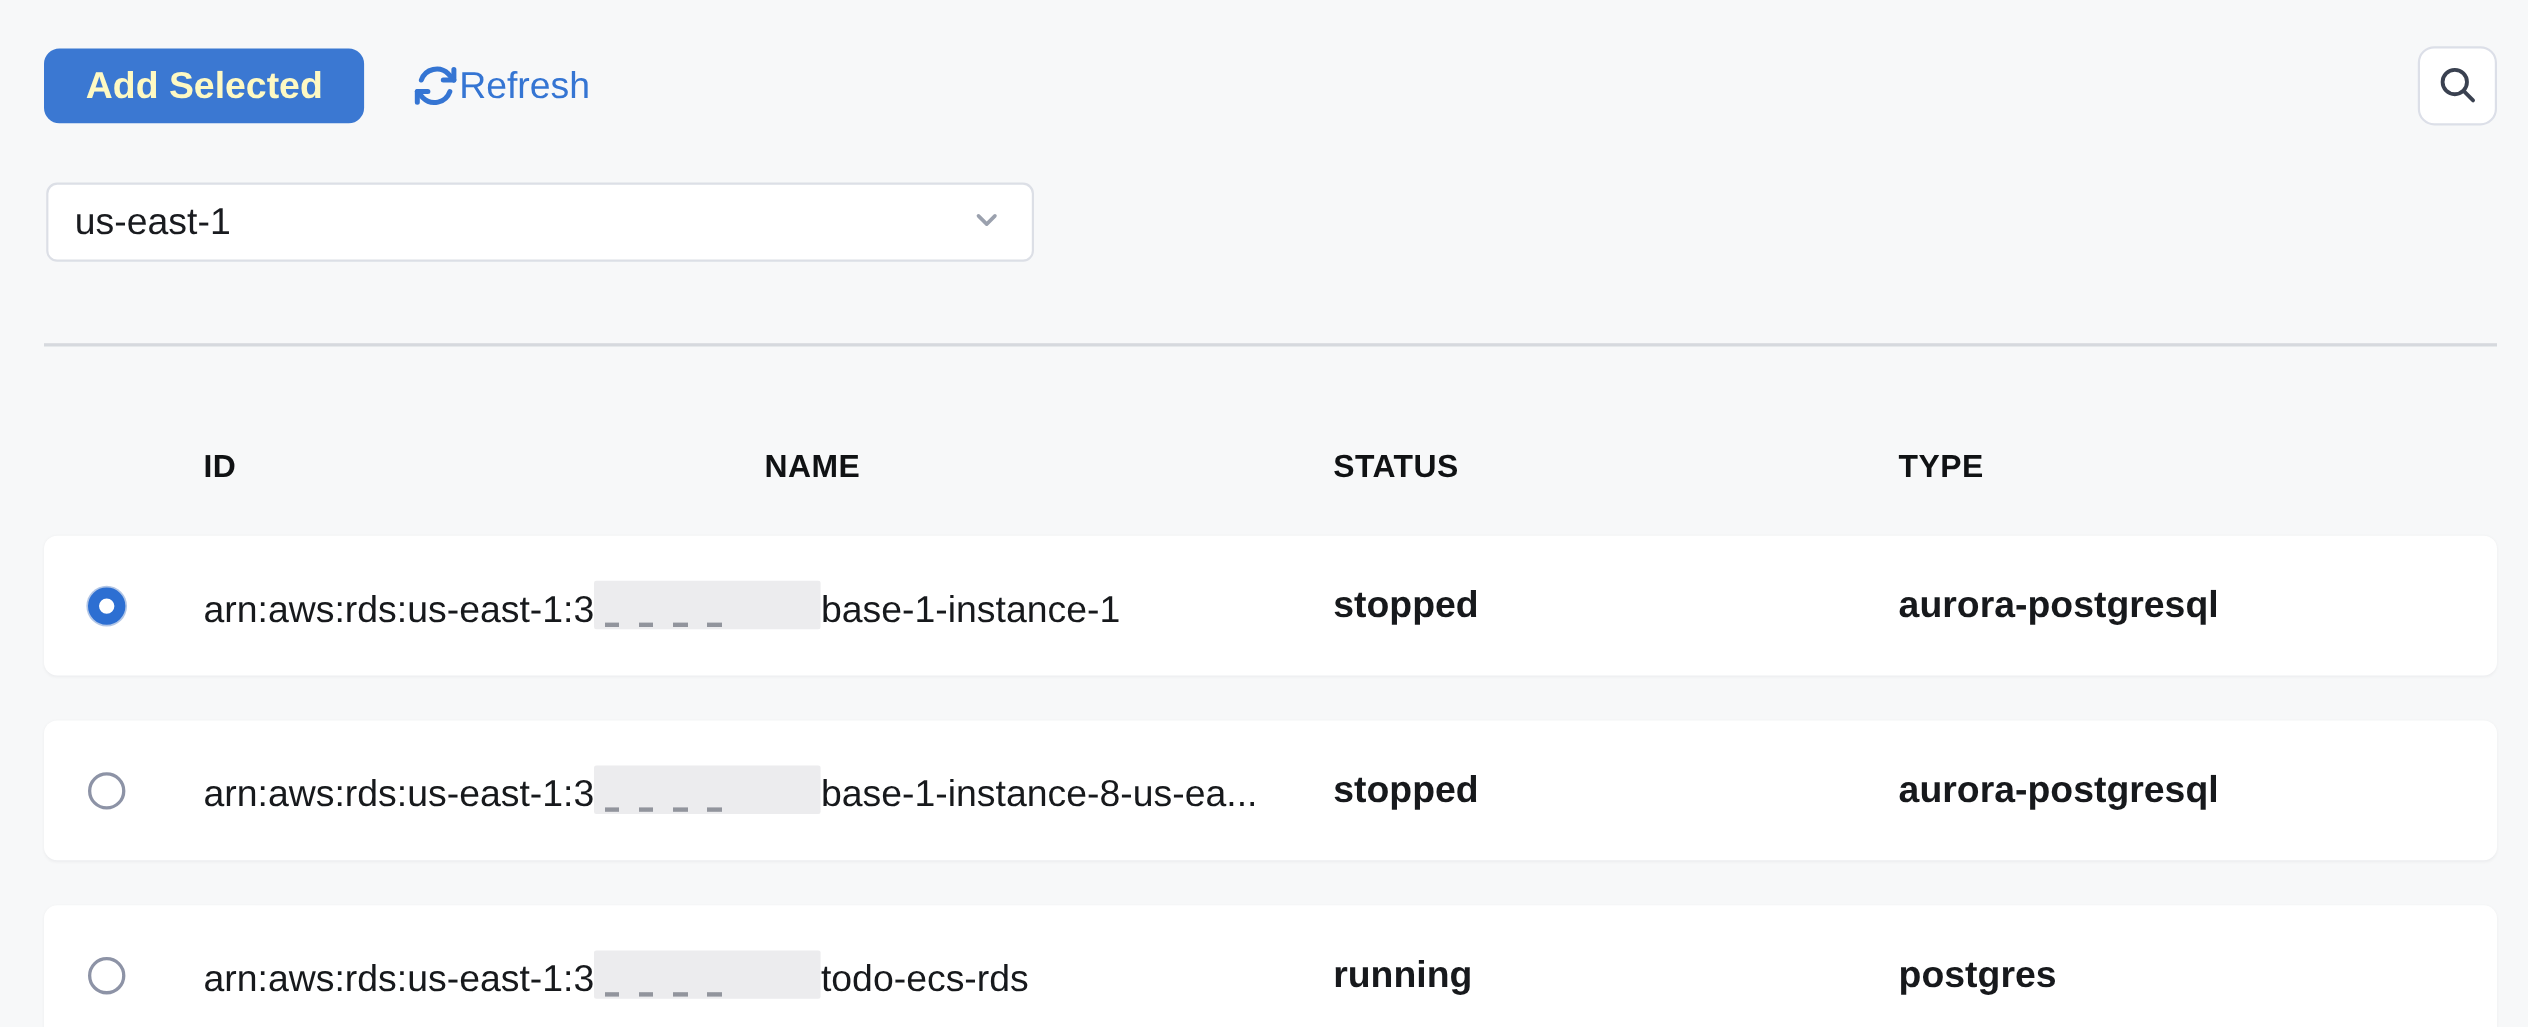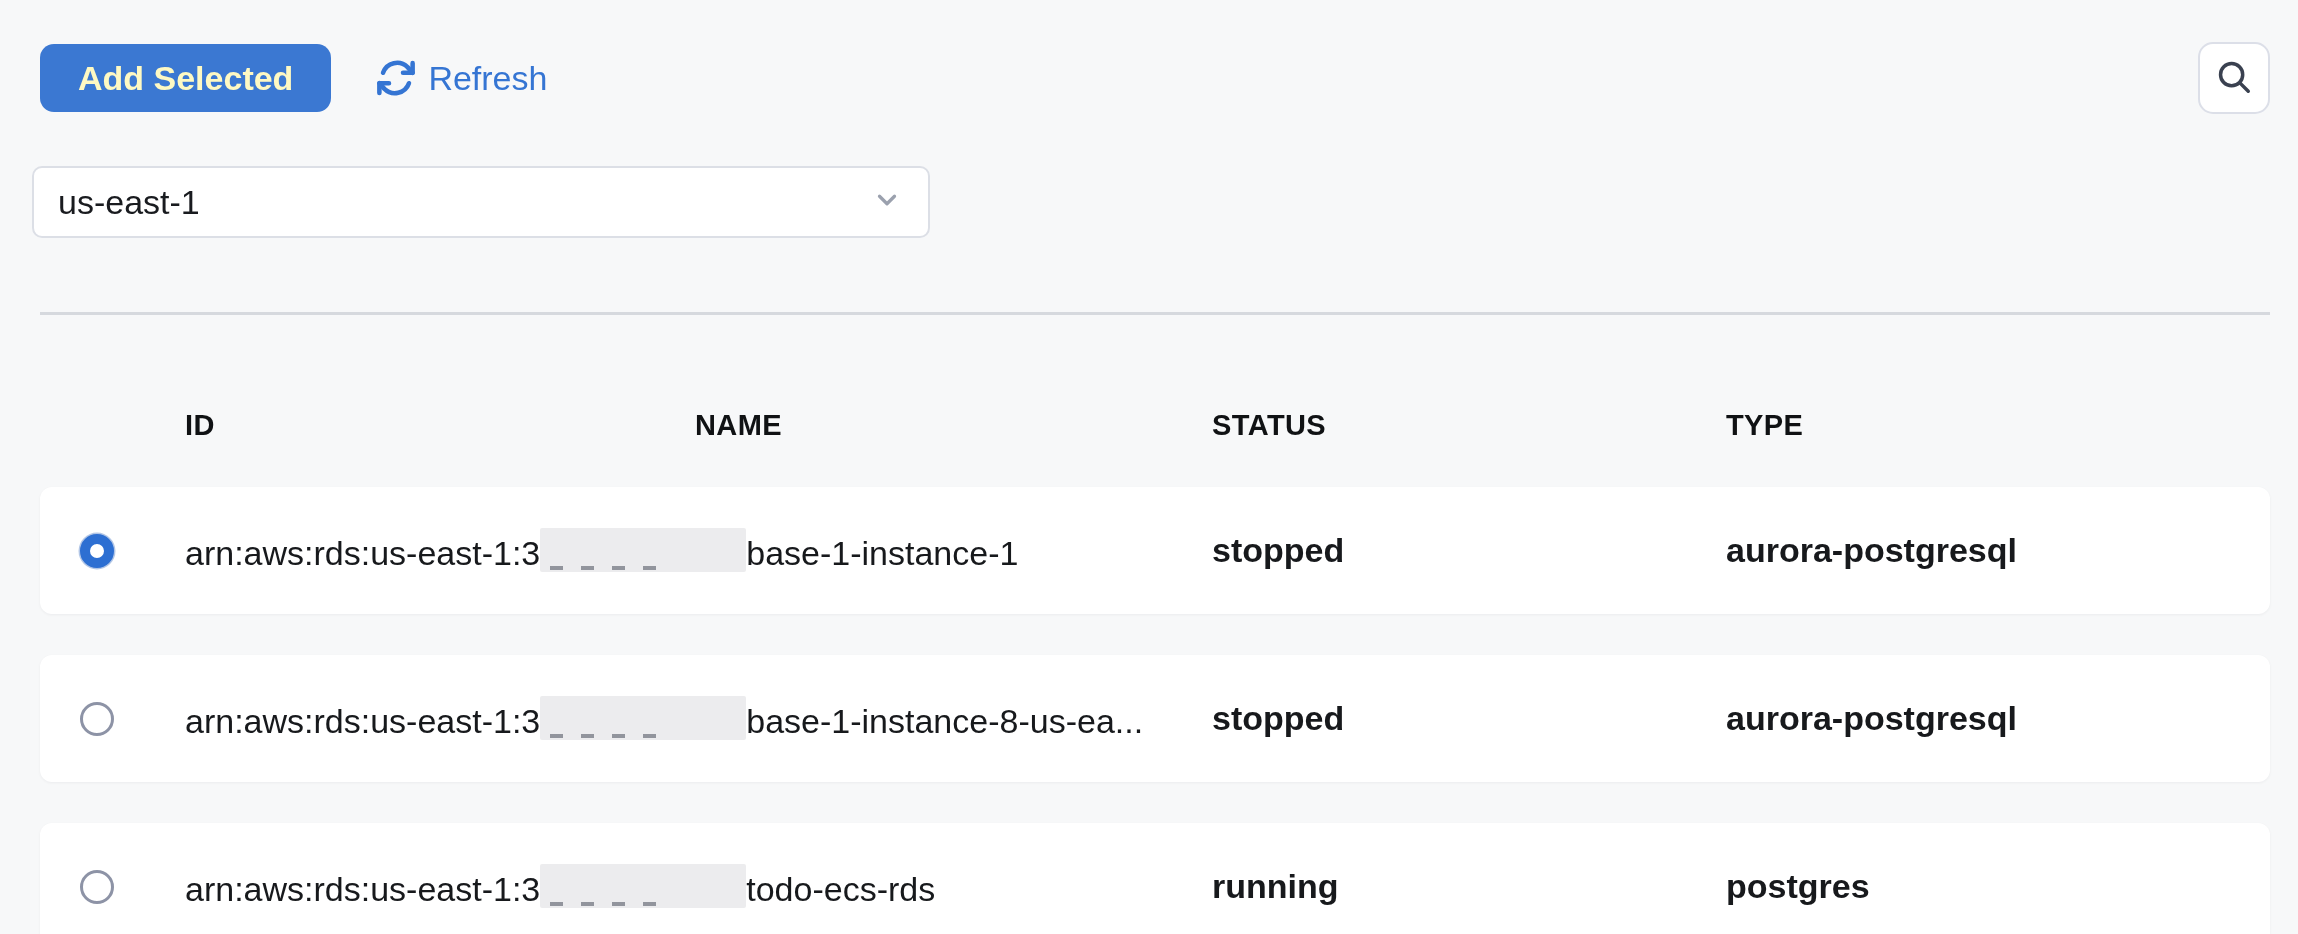--- a/index.html
+++ b/index.html
@@ -30,21 +30,21 @@
     border: none;
     border-radius: 14px;
     display: inline-flex;
     align-items: center;
     cursor: pointer;
   }
   .refresh-link {
     margin-left: 44px;
     display: inline-flex;
     align-items: center;
-    gap: 11px;
+    gap: 0;
     color: #3575d3;
     font-size: 34px;
     font-weight: 500;
     text-decoration: none;
     cursor: pointer;
   }
   .refresh-link svg { display: block; }
   .search-btn {
     margin-left: auto;
     width: 72px;
@@ -54,21 +54,21 @@
     border-radius: 15px;
     display: inline-flex;
     align-items: center;
     justify-content: center;
     cursor: pointer;
   }
 
   
   .select-wrap {
     position: relative;
-    margin: 54px 0 0 32px;
+    margin: 54px 0 0 42px;
     width: 898px;
     height: 72px;
     background: #ffffff;
     border: 2px solid #dcdfe6;
     border-radius: 10px;
     display: flex;
     align-items: center;
     padding: 0 26px 0 24px;
     cursor: pointer;
   }

